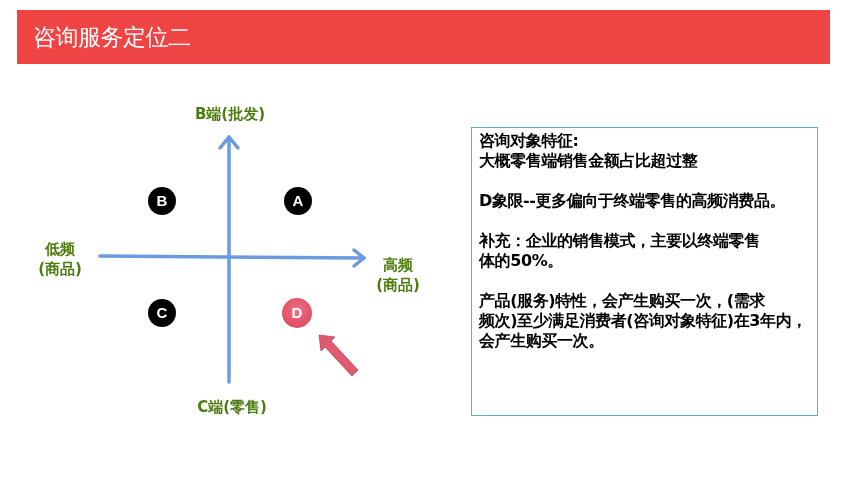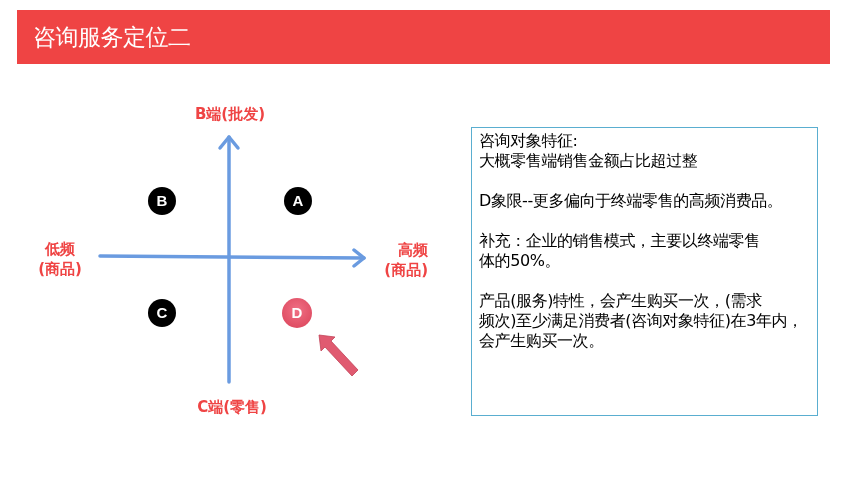--- a/index.html
+++ b/index.html
@@ -2,25 +2,25 @@
 <html><head>
 <meta charset="utf-8">
 <style>
   html, body { margin: 0; padding: 0; background: #ffffff; }
   body { width: 852px; height: 479px; position: relative; overflow: hidden;
          font-family: "DejaVu Sans", "Liberation Sans", sans-serif; }
   .header { position: absolute; left: 17px; top: 10px; width: 813px; height: 54px; background: #ef4444; }
   .header-title { position: absolute; left: 16px; top: 12px; color: #ffffff; font-size: 23px; line-height: 30px; letter-spacing: -0.5px; }
   .diagram { position: absolute; left: 0; top: 0; width: 460px; height: 479px; }
   .diagram svg { position: absolute; left: 0; top: 0; }
-  .axis-label { position: absolute; font-weight: bold; font-size: 15px; color: #ef4444; text-align: center; line-height: 20px; white-space: nowrap; }
+  .axis-label { position: absolute; font-weight: bold; font-size: 15px; color: #4d7c0f; text-align: center; line-height: 20px; white-space: nowrap; }
   .quad { position: absolute; width: 28px; height: 28px; border-radius: 50%; background: #000; color: #fff;
           font-family: "Liberation Sans", sans-serif; font-weight: bold; font-size: 15px; line-height: 28px; text-align: center; }
   .quad.highlight { background: radial-gradient(circle at 50% 40%, #f07085 0%, #e04f65 70%, #d04058 100%); }
-  .textbox { position: absolute; left: 471px; top: 127px; width: 347px; height: 289px; border: 1.5px solid #5aaed0; box-sizing: border-box; padding: 3px 0 0 7px; }
+  .textbox { position: absolute; left: 471px; top: 127px; width: 347px; height: 289px; border: 1.5px solid #5aaed0; box-sizing: border-box; padding: 3px 0 0 7px; font-weight: bold; }
   .textbox p { margin: 0; font-size: 16px; line-height: 20px; color: #000; letter-spacing: -0.4px; white-space: pre-wrap; }
   .textbox .gap { height: 20px; }
 </style>
 </head>
 <body>
 
 <div class="header">
   <div class="header-title">咨询服务定位二</div>
 </div>
 
@@ -42,21 +42,21 @@
     </g>
   </svg>
 
   <div class="axis-label" style="left:190px; top:104px; width:80px;">B端(批发)</div>
   <div class="axis-label" style="left:192px; top:397px; width:80px;">C端(零售)</div>
 
   <div class="axis-label" style="left:30px; top:239px; width:60px;">
     <div>低频</div>
     <div>(商品)</div>
   </div>
-  <div class="axis-label" style="left:368px; top:240px; width:60px;text-align:right;">
+  <div class="axis-label" style="left:368px; top:255px; width:60px;">
     <div>高频</div>
     <div>(商品)</div>
   </div>
 
   <div class="quad" style="left:148px; top:187px;">B</div>
   <div class="quad" style="left:284px; top:187px;">A</div>
   <div class="quad" style="left:148px; top:299px;">C</div>
   <div class="quad highlight" style="left:282px; top:298px; width:30px; height:30px; line-height:30px;">D</div>
 </div>
 

